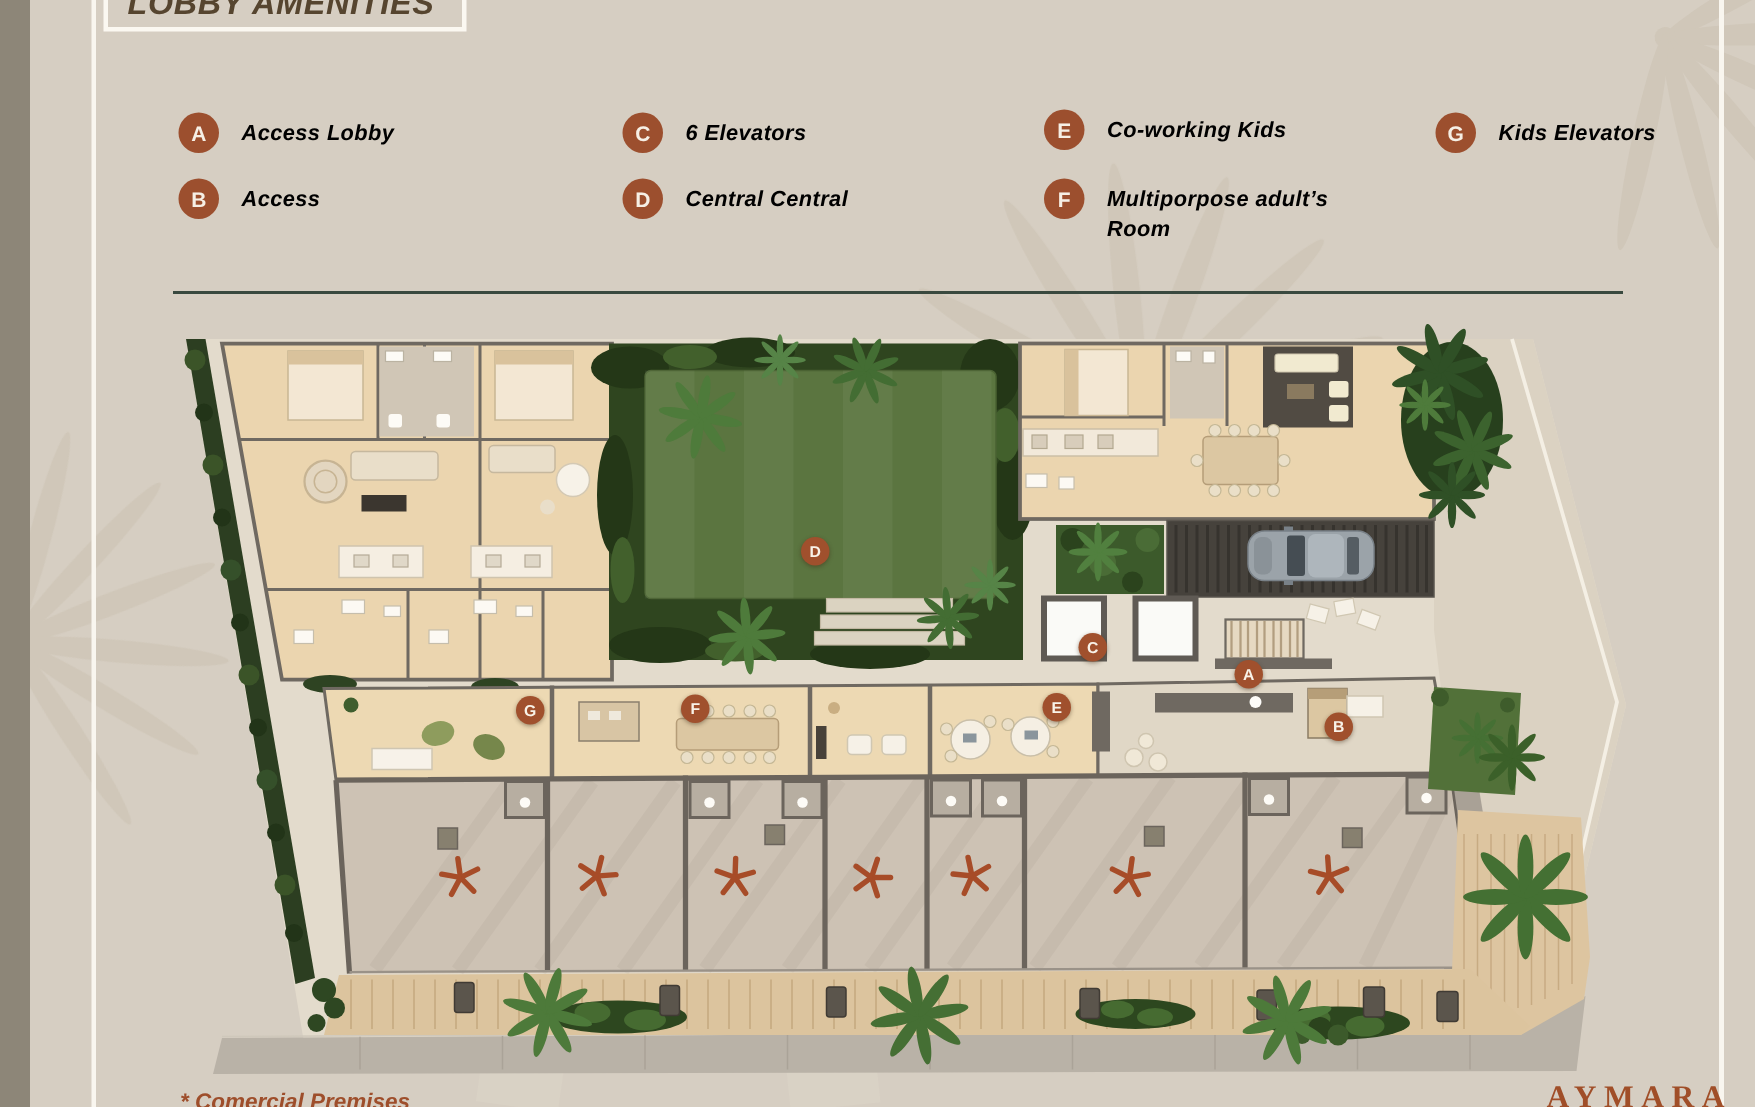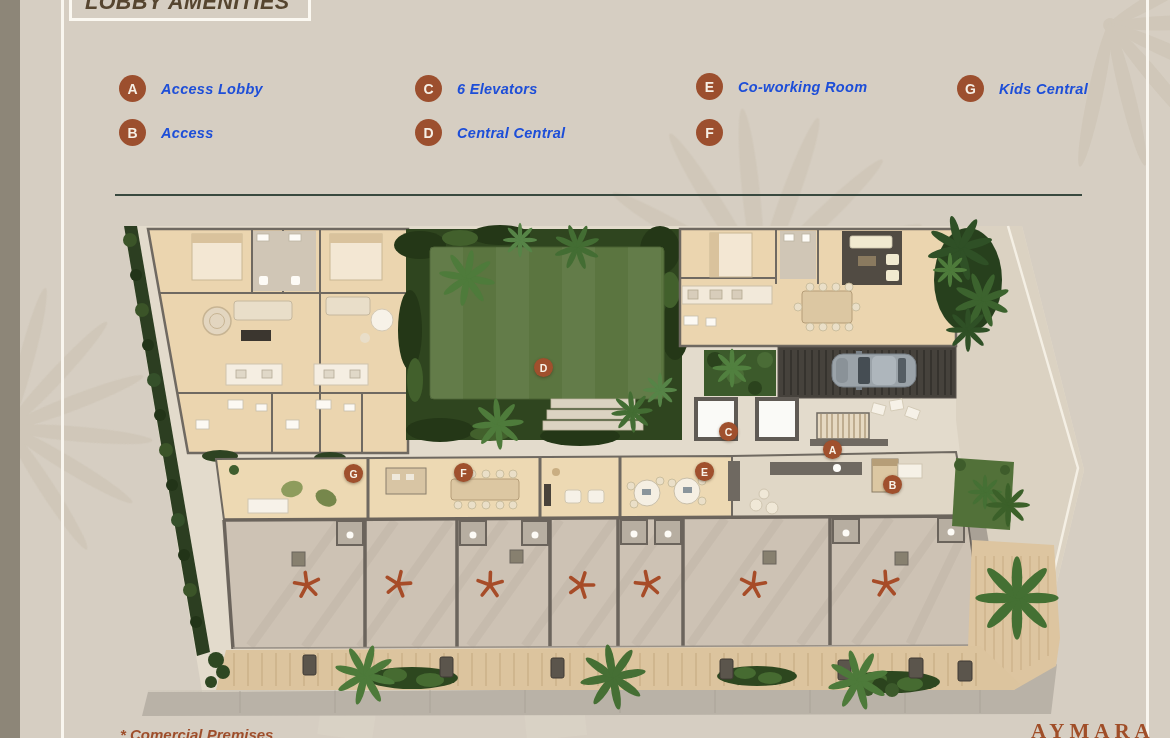--- a/index.html
+++ b/index.html
@@ -10,21 +10,21 @@
   .frame-line.left{left:41px;} .frame-line.right{left:1126px;}
   .title-box{position:absolute;left:49px;top:-36px;width:236px;height:51px;
              border:3px solid #fbf8f1;z-index:6;}
   .page-title{position:absolute;left:65px;top:-10px;font-size:21.5px;font-weight:bold;
               font-style:italic;color:#56452f;letter-spacing:.5px;z-index:7;white-space:nowrap;}
   .divider{position:absolute;left:95px;top:194px;width:967px;height:2px;background:#39493f;z-index:5;}
   .legend{position:absolute;left:0;top:0;width:1170px;height:190px;z-index:5;}
   .legend-item{position:absolute;display:flex;align-items:flex-start;gap:15px;}
   .badge{width:27px;height:27px;border-radius:50%;background:#9c4f2e;color:#f6efe5;
          display:flex;align-items:center;justify-content:center;font-size:14px;font-weight:bold;flex:0 0 auto;}
-  .legend-label{font-size:14.5px;font-weight:bold;font-style:italic;color:#1d4ed8;
+  .legend-label{font-size:14.5px;font-weight:bold;font-style:italic;color:#000000;
                 letter-spacing:.3px;margin-top:4px;line-height:1.4;max-width:175px;}
   .pmarker{position:absolute;width:19px;height:19px;border-radius:50%;background:#a0502d;color:#f8f2e8;
            display:flex;align-items:center;justify-content:center;font-size:10.5px;font-weight:bold;
            z-index:4;box-shadow:0 1px 3px rgba(60,40,20,.45);}
   .footnote{position:absolute;left:100px;top:726px;font-size:15px;font-weight:bold;font-style:italic;
             color:#9e4e2b;z-index:6;white-space:nowrap;}
   .brand{position:absolute;left:1011px;top:719px;font-family:"Liberation Serif","DejaVu Serif",serif;
          font-size:21px;font-weight:bold;color:#a04e28;letter-spacing:5px;z-index:6;white-space:nowrap;}
 </style>
 </head>
@@ -394,28 +394,29 @@
     <div class="legend-item" style="left:395px;top:75px">
       <span class="badge">C</span>
       <span class="legend-label">6 Elevators</span>
     </div>
     <div class="legend-item" style="left:395px;top:119px">
       <span class="badge">D</span>
       <span class="legend-label">Central Central</span>
     </div>
     <div class="legend-item" style="left:676px;top:73px">
       <span class="badge">E</span>
-      <span class="legend-label">Co-working Room</span>
+      <span class="legend-label">Co-working Kids</span>
     </div>
     <div class="legend-item" style="left:676px;top:119px">
       <span class="badge">F</span>
+      <span class="legend-label" style="max-width:160px">Multiporpose adult’s Room</span>
     </div>
     <div class="legend-item" style="left:937px;top:75px">
       <span class="badge">G</span>
-      <span class="legend-label">Kids Central</span>
+      <span class="legend-label">Kids Elevators</span>
     </div>
   </div>
 
   <div class="pmarker" style="left:803px;top:440px">A</div>
   <div class="pmarker" style="left:863px;top:475px">B</div>
   <div class="pmarker" style="left:699px;top:422px">C</div>
   <div class="pmarker" style="left:514px;top:358px">D</div>
   <div class="pmarker" style="left:675px;top:462px">E</div>
   <div class="pmarker" style="left:434px;top:463px">F</div>
   <div class="pmarker" style="left:324px;top:464px">G</div>

